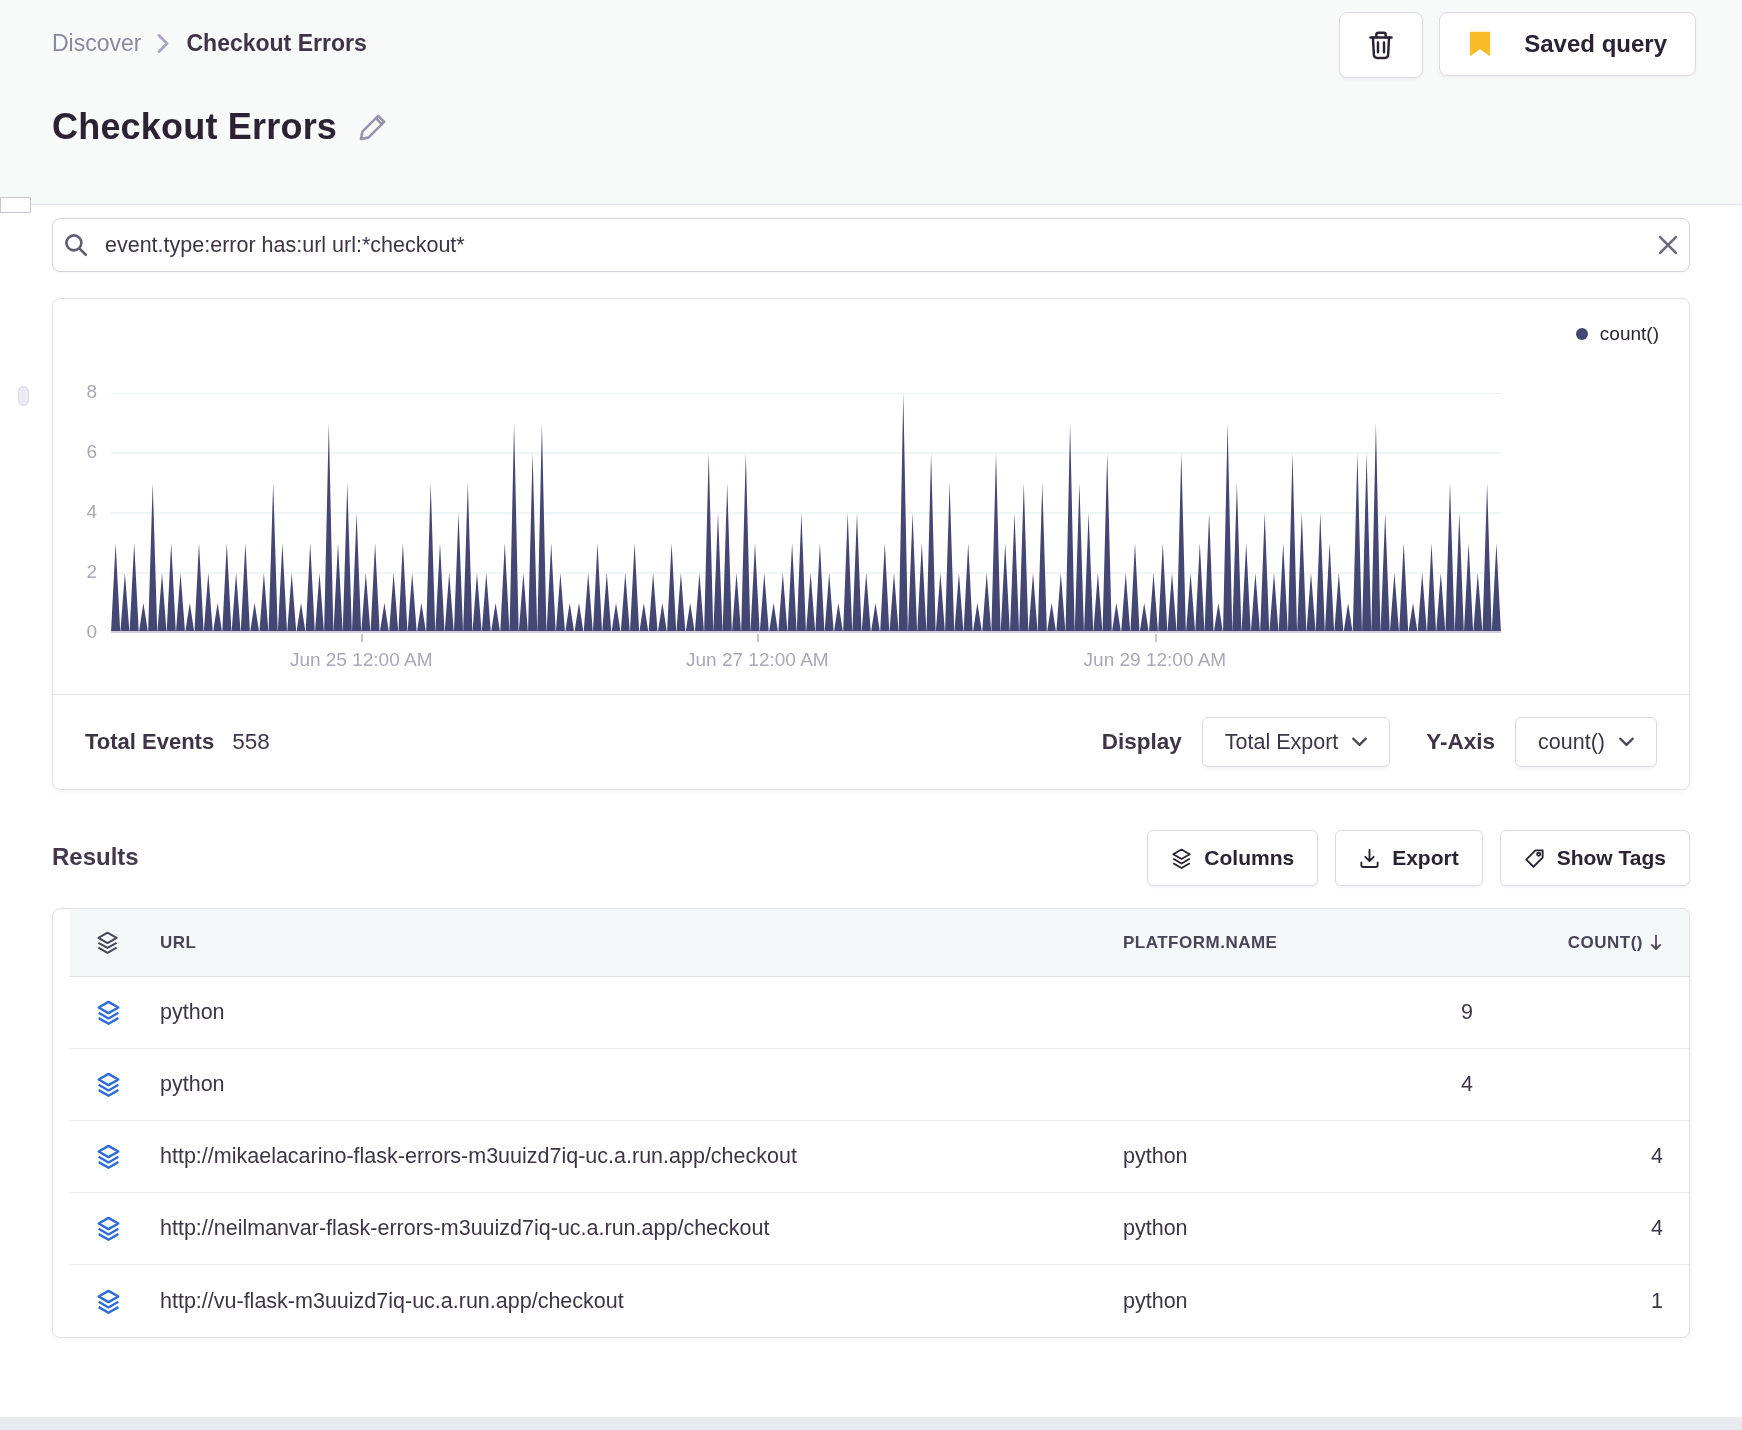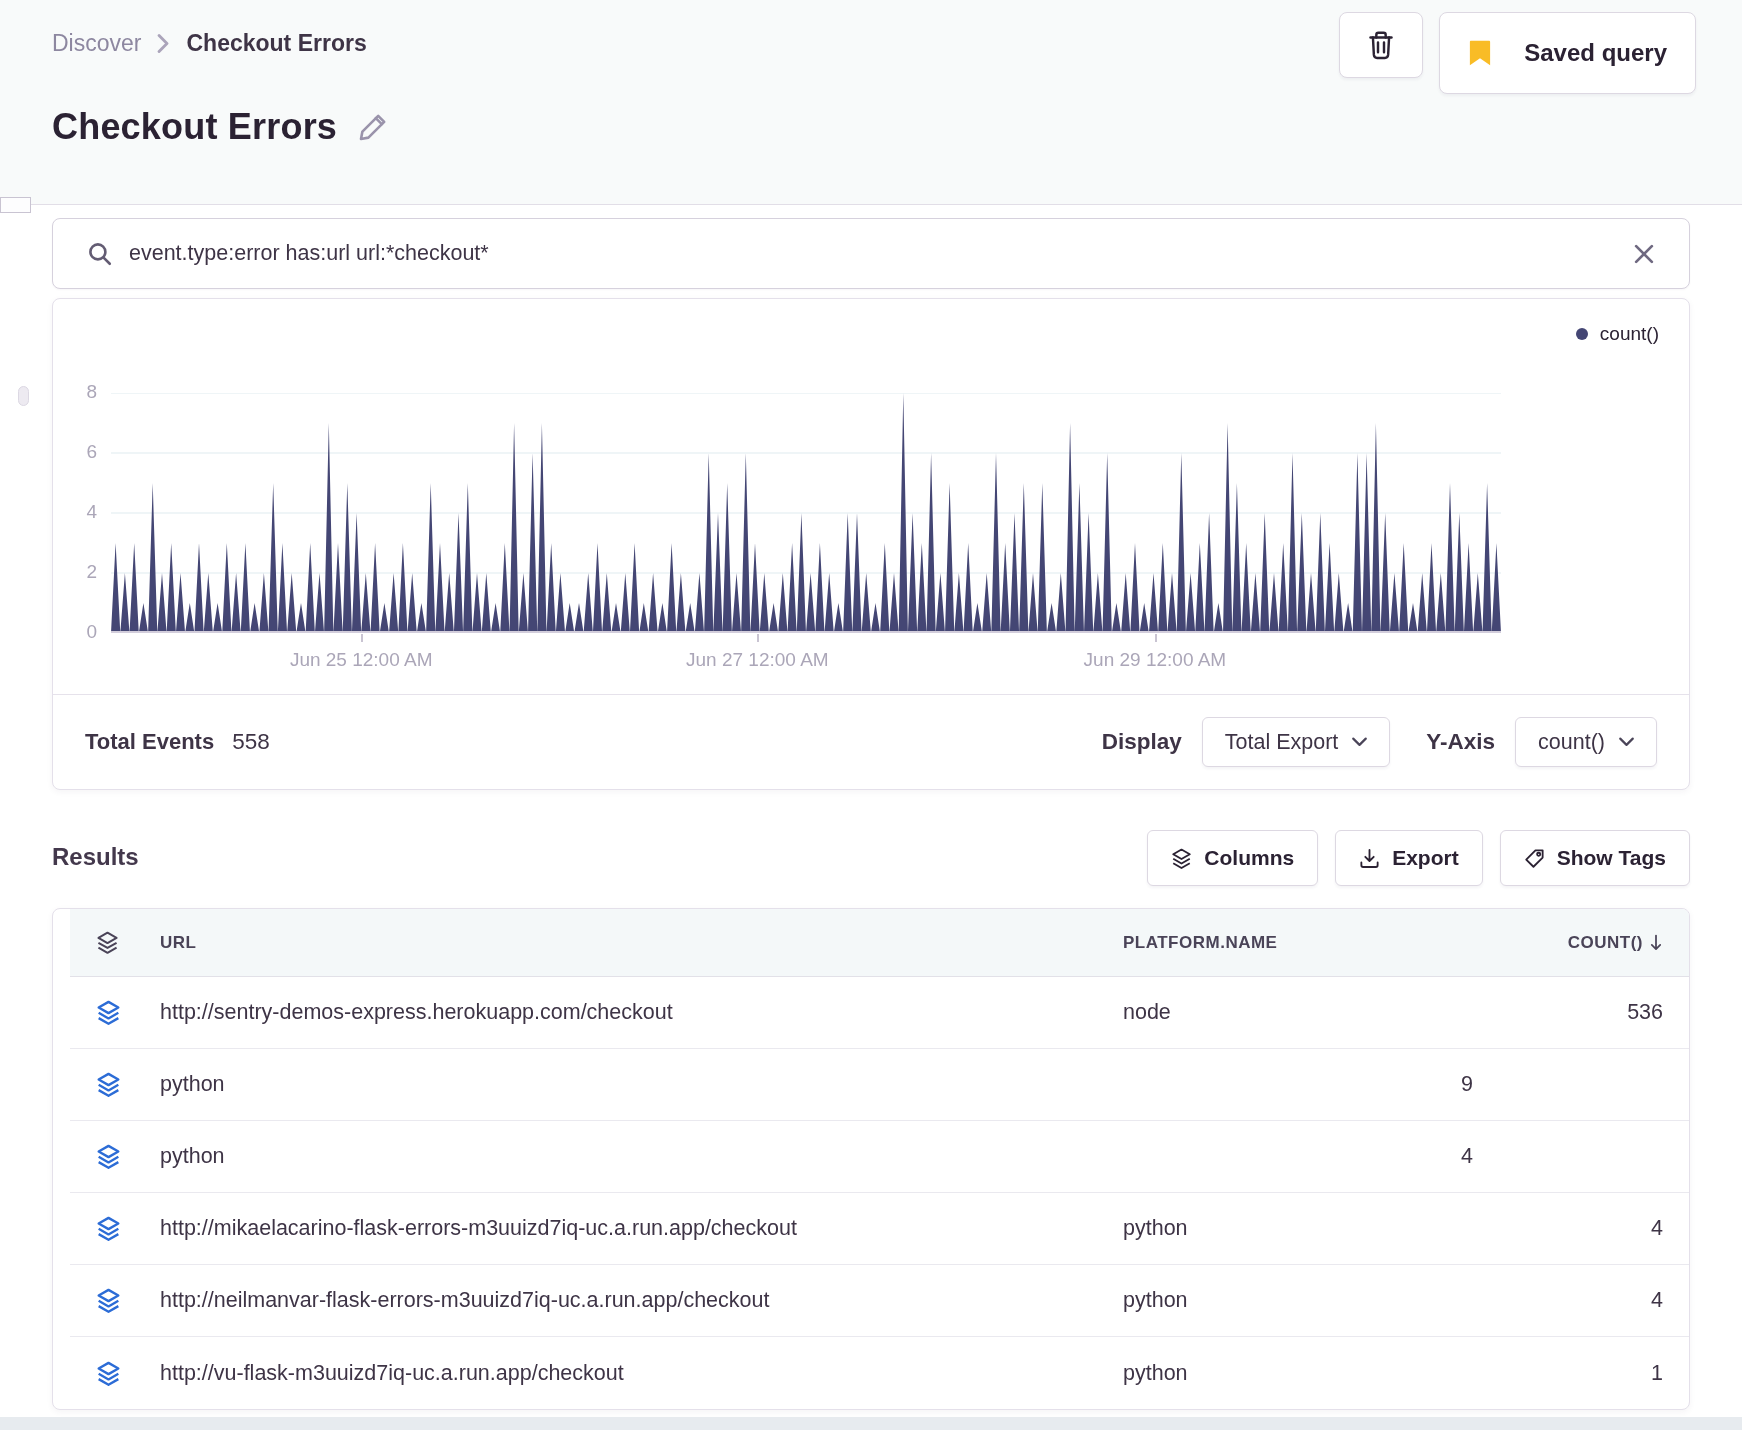--- a/index.html
+++ b/index.html
@@ -14,33 +14,33 @@
   
   .breadcrumb { position:absolute; top:30px; left:52px; display:flex; align-items:center; gap:16px; font-size:23px; }
   .crumb-link { color:#8D87A0; cursor:pointer; }
   .crumb-sep { display:flex; align-items:center; }
   .crumb-current { color:#3E3446; font-weight:600; }
 
   
   .top-actions { position:absolute; top:12px; right:46px; display:flex; gap:16px; }
   .btn { background:#fff; border:1px solid #DDD8E2; border-radius:8px; display:flex; align-items:center; justify-content:center; cursor:pointer; box-shadow:0 2px 3px rgba(45,35,70,0.05); }
   .icon-btn { width:84px; height:66px; }
-  .saved-btn { height:82px; padding:0 28px; gap:32px; font-size:24px; font-weight:700; color:#2B2233; }
+  .saved-btn { height:64px; padding:0 28px; gap:32px; font-size:24px; font-weight:700; color:#2B2233; }
 
   
   .title-row { position:absolute; top:106px; left:52px; display:flex; align-items:center; gap:20px; }
   .page-title { font-size:36px; font-weight:600; color:#2B2233; letter-spacing:0.2px; }
   .edit-btn { background:none; border:none; cursor:pointer; display:flex; }
 
   .header-divider { position:absolute; top:204px; left:0; right:0; height:1px; background:#E2DEE7; }
   .divider-tab { position:absolute; top:197px; left:0; width:31px; height:16px; background:#FDFDFE; border:1px solid #C9C4D2; }
   .left-pill { position:absolute; top:386px; left:18px; width:11px; height:20px; border-radius:6px; background:#EDEAF1; border:1px solid #DCD8E3; }
 
   
-  .search-bar { position:absolute; top:218px; left:52px; right:52px; height:71px; background:#fff; border:1px solid #D6D1DD; border-radius:8px; display:flex; align-items:center; padding:0 34px; gap:16px; box-shadow:0 1px 2px rgba(45,35,70,0.04); }
+  .search-bar { position:absolute; top:218px; left:52px; right:52px; height:54px; background:#fff; border:1px solid #D6D1DD; border-radius:8px; display:flex; align-items:center; padding:0 10px; gap:16px; box-shadow:0 1px 2px rgba(45,35,70,0.04); }
   .search-bar input { flex:1; border:none; outline:none; font-size:21.5px; color:#3E3446; font-family:"Liberation Sans",sans-serif; background:transparent; }
   .clear-x { display:flex; cursor:pointer; }
 
   
   .chart-panel { position:absolute; top:298px; left:52px; right:52px; height:492px; background:#fff; border:1px solid #E4E0EA; border-radius:8px; box-shadow:0 2px 6px rgba(50,40,80,0.05); }
   .legend { position:absolute; top:24px; right:30px; display:flex; align-items:center; gap:12px; cursor:pointer; }
   .legend-dot { width:12px; height:12px; border-radius:50%; }
   .legend-label { font-size:19px; color:#2B2233; }
   #chart-svg { position:absolute; left:58px; top:94px; }
   .ytick { position:absolute; width:42px; text-align:right; font-size:19px; color:#ABA6B8; left:2px; }
@@ -246,32 +246,20 @@
       <span class="th th-count">
         <span>COUNT()</span>
         <span>
           <svg width="14" height="17" viewBox="0 0 12 14" fill="none" stroke="#4A4458" stroke-width="1.5" stroke-linecap="round" stroke-linejoin="round">
             <path d="M6 1v11.4M2.4 9L6 12.6 9.6 9"></path>
           </svg>
         </span>
       </span>
     </div>
     <div id="table-body">
-  <div class="tgrid trow">
-    <span class="row-icon">
-      <svg width="25" height="25" viewBox="0 0 16 16" fill="none" stroke="#2C6CD6" stroke-width="1.5" stroke-linejoin="round">
-        <path d="M8 1.2L14.3 4.8 8 8.4 1.7 4.8z"></path>
-              <path d="M1.7 8.2L8 11.8l6.3-3.6"></path>
-              <path d="M1.7 11.6L8 15.2l6.3-3.6"></path>
-      </svg>
-    </span>
-    <span class="cell-url">http://sentry-demos-express.herokuapp.com/checkout</span>
-    <span class="cell-platform">node</span>
-    <span class="cell-count">536</span>
-  </div>
 
   <div class="tgrid trow">
     <span class="row-icon">
       <svg width="25" height="25" viewBox="0 0 16 16" fill="none" stroke="#2C6CD6" stroke-width="1.5" stroke-linejoin="round">
         <path d="M8 1.2L14.3 4.8 8 8.4 1.7 4.8z"></path>
               <path d="M1.7 8.2L8 11.8l6.3-3.6"></path>
               <path d="M1.7 11.6L8 15.2l6.3-3.6"></path>
       </svg>
     </span>
     <span class="cell-platform">python</span>

